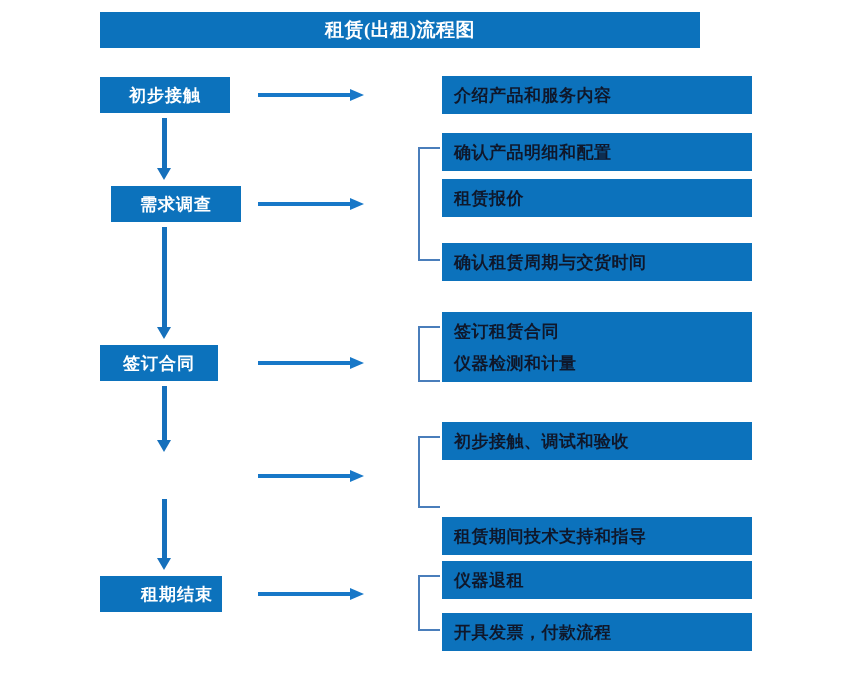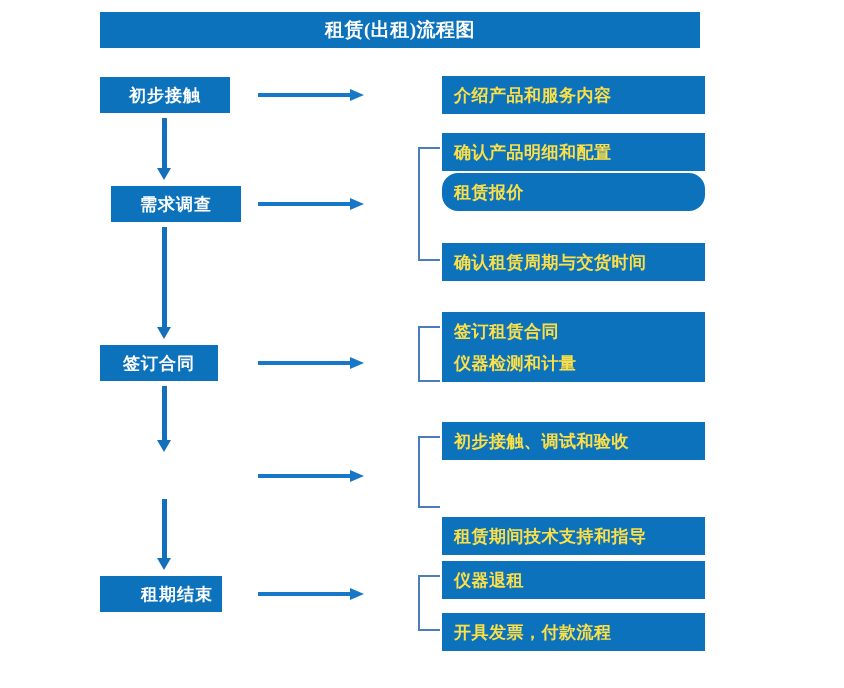--- a/index.html
+++ b/index.html
@@ -52,24 +52,24 @@
     justify-content: center;
     box-sizing: border-box;
     letter-spacing: 1px;
     text-align: right;
   }
 
   
   .task-box {
     position: absolute;
     left: 442px;
-    width: 263px;
+    width: 310px;
     height: 38px;
     background: #0C72BC;
-    color: #fde047;
+    color: #0f172a;
     font-size: 17px;
     font-weight: bold;
     display: flex;
     align-items: center;
     box-sizing: border-box;
     padding-left: 12px;
     letter-spacing: 0.5px;
   }
 
   
@@ -195,21 +195,21 @@
 
   <div class="bracket" style="top:147px; height:114px;"></div>
   <div class="bracket" style="top:326px; height:56px;"></div>
   <div class="bracket" style="top:436px; height:72px;"></div>
   <div class="bracket" style="top:575px; height:56px;"></div>
 
   <div class="task-box" style="top:76px;">介绍产品和服务内容</div>
 
   <div class="task-box" style="top:133px;">确认产品明细和配置</div>
 
-  <div class="task-box" style="top:173px;border-radius:16px;">租赁报价</div>
+  <div class="task-box" style="top:179px;">租赁报价</div>
 
   <div class="task-box" style="top:243px;">确认租赁周期与交货时间</div>
 
   <div class="task-box" style="top:312px;">签订租赁合同</div>
 
   <div class="task-box" style="top:344px;">仪器检测和计量</div>
 
   <div class="task-box" style="top:422px;">初步接触、调试和验收</div>
 
   <div class="task-box" style="top:489px;margin-top:28px;">租赁期间技术支持和指导</div>

